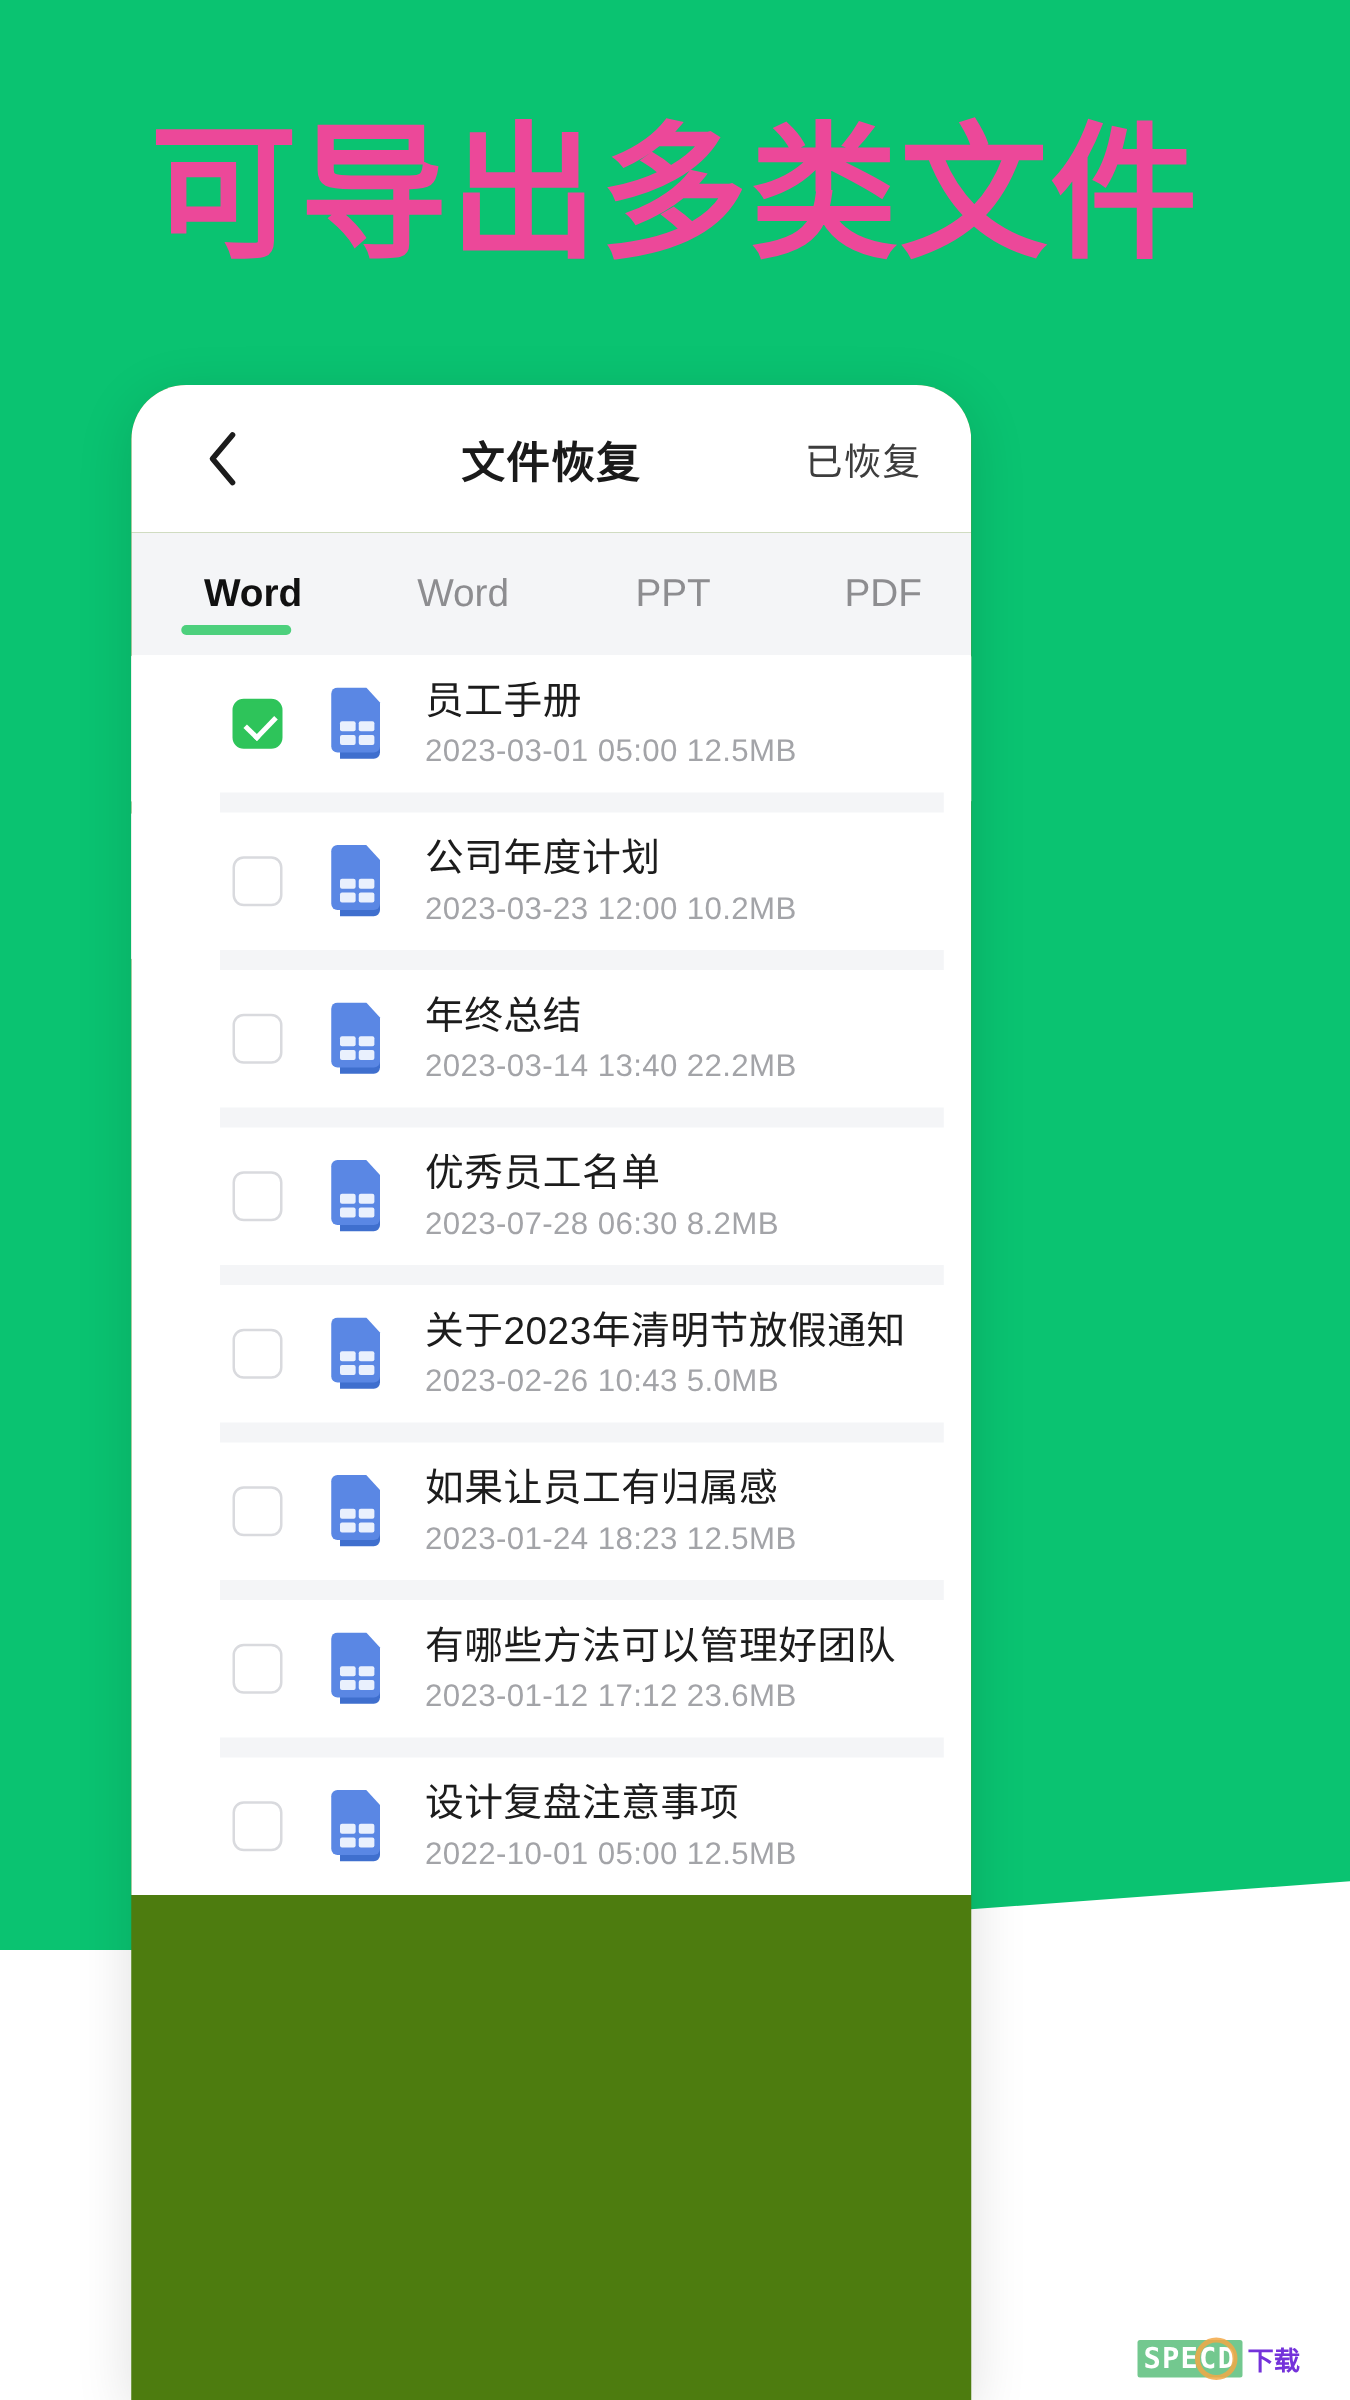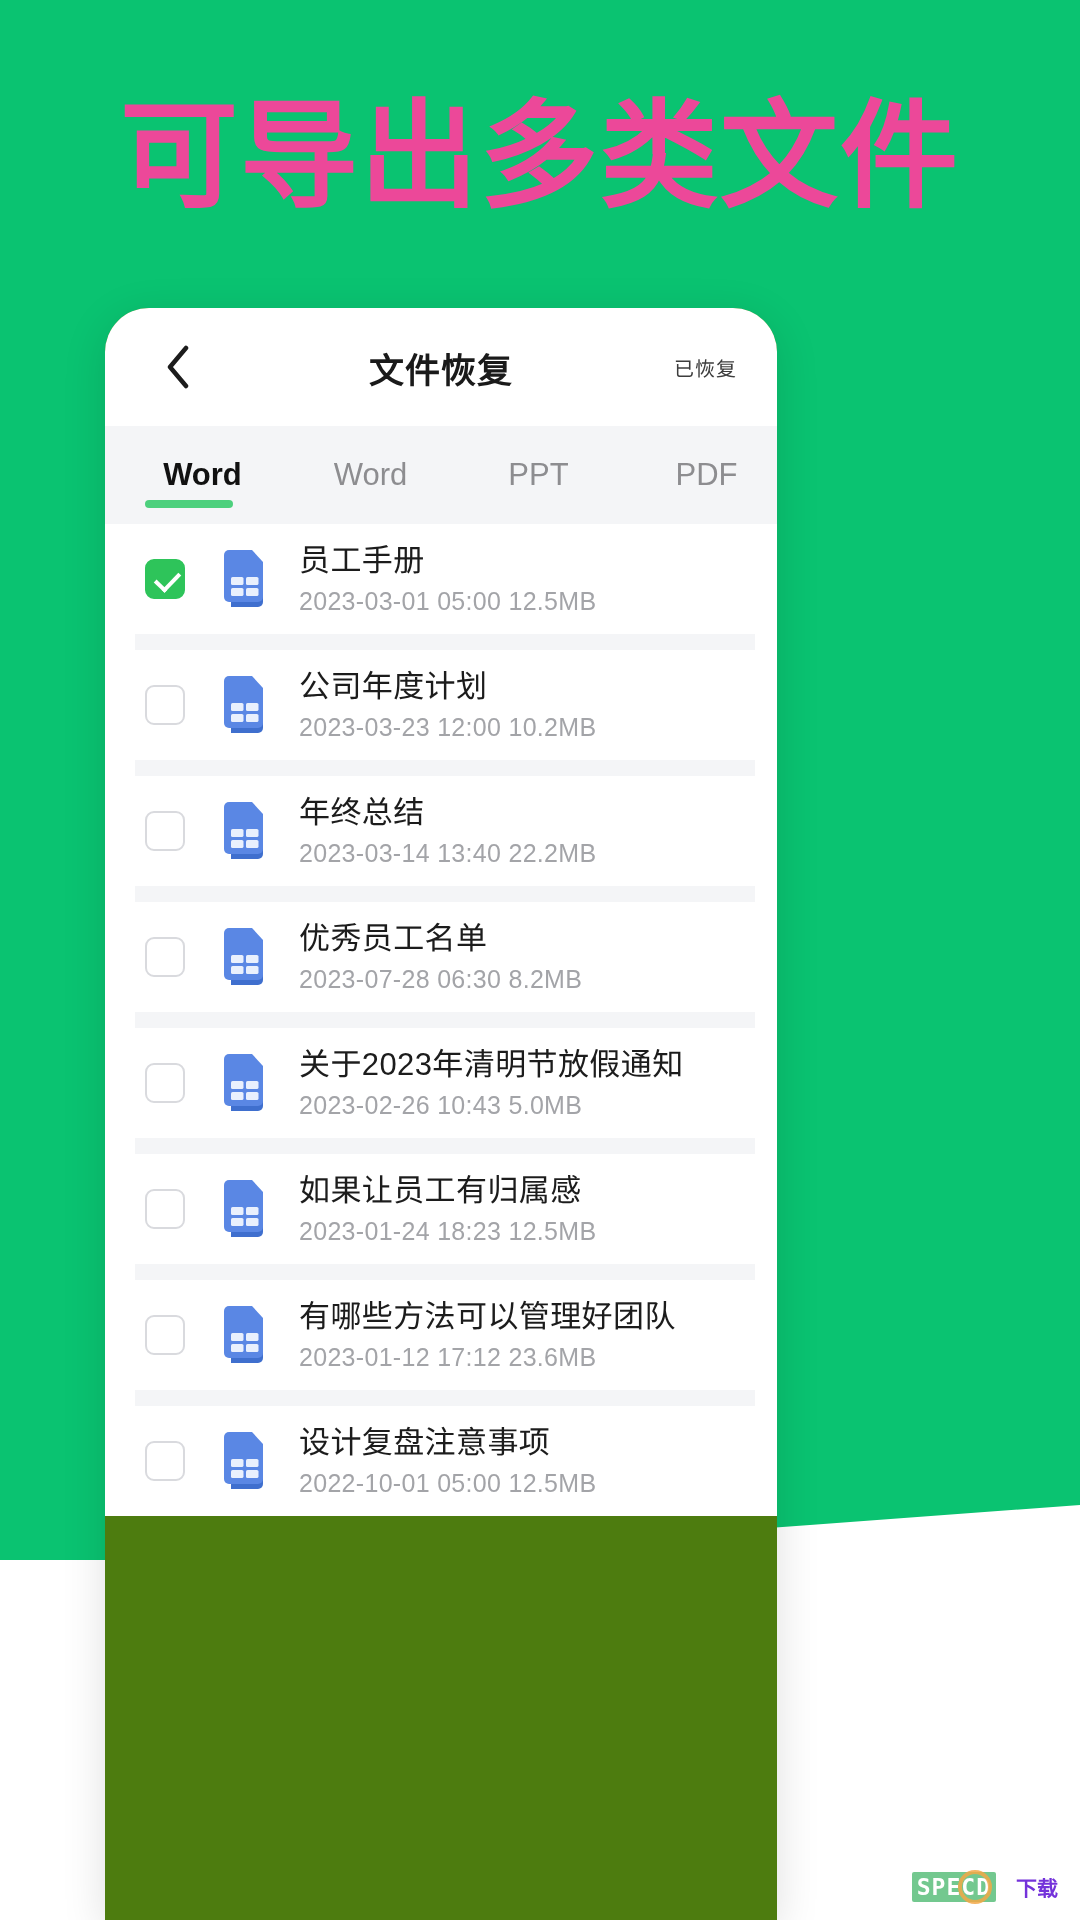--- a/index.html
+++ b/index.html
@@ -73,21 +73,21 @@
     text-align:center;
     font-size:35px;
     font-weight:bold;
     color:#1a1a1a;
     letter-spacing:1px;
   }
   .nav-action {
     position:absolute;
     right:40px; top:50%;
     transform:translateY(-50%);
-    font-size:20px;
+    font-size:30px;
     color:#3d3d3d;
     letter-spacing:1px;
   }
 
   
   .tabs {
     display:flex;
     height:98px;
     background:#f4f5f7;
     align-items:center;
@@ -112,21 +112,21 @@
     content:"";
     position:absolute;
     left:50%; transform:translateX(-50%);
     bottom:16px;
     width:88px; height:8px;
     border-radius:5px;
     background:#4dd07d;
   }
 
   
-  .list { background:#ffffff; }
+  .list { background:#ffffff;padding-left:41px; }
   .row {
     display:flex;
     align-items:center;
     height:110px;
     padding:0 30px 0 22px;
   }
   .cb {
     width:40px; height:40px;
     border-radius:9px;
     border:2px solid #d9dade;
@@ -197,24 +197,24 @@
     right:-8px;
     width:26px;
     top:216px; height:118px;
     background:#ffffff;
     border-radius:14px;
   }
 
   
   .watermark {
     position:absolute;
-    right:22px; bottom:18px;
+    right:40px; bottom:18px;
     display:flex;
     align-items:center;
-    gap:20px;
+    gap:4px;
     opacity:0.95;
   }
   .wm-badge {
     font-family:"DejaVu Sans Mono","Liberation Mono",monospace;
     font-size:23px;
     font-weight:bold;
     color:#ffffff;
     background:#6cc68a;
     padding:2px 5px;
     letter-spacing:1px;

